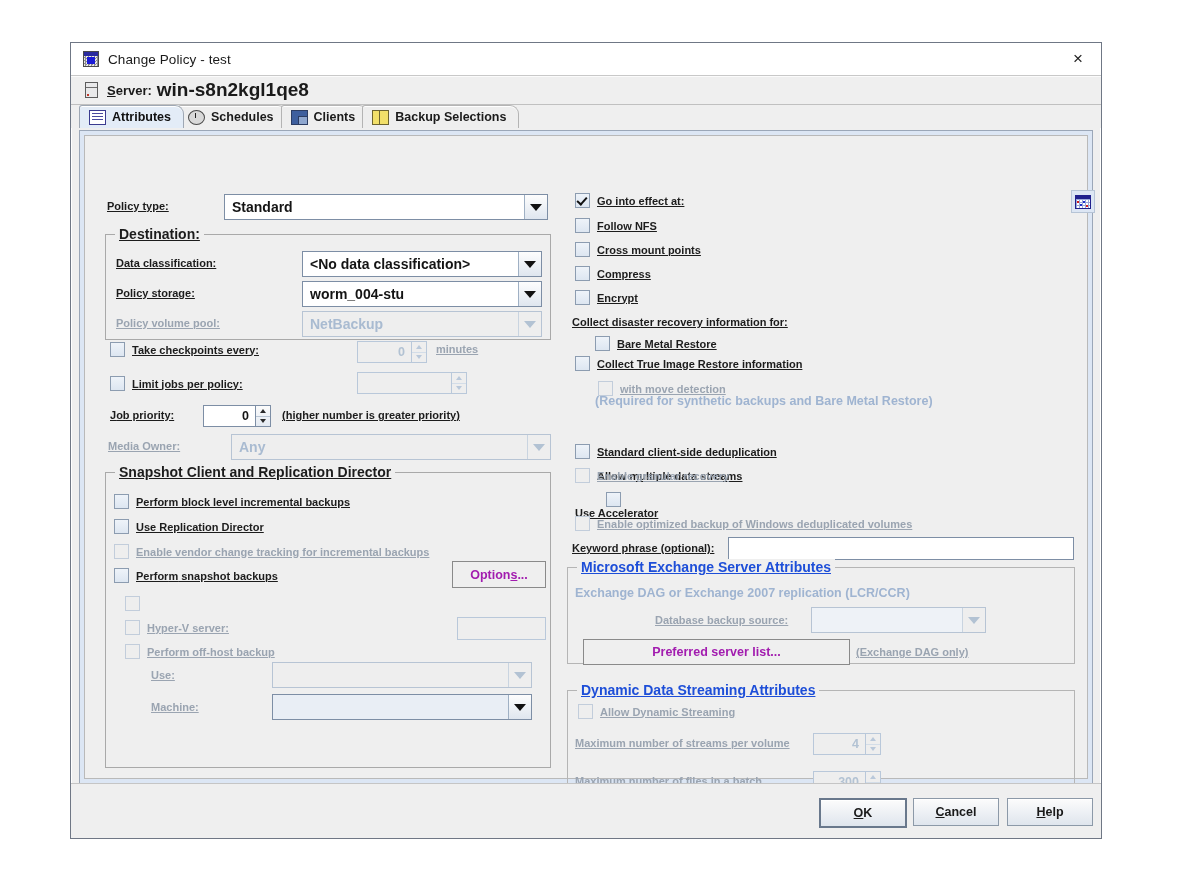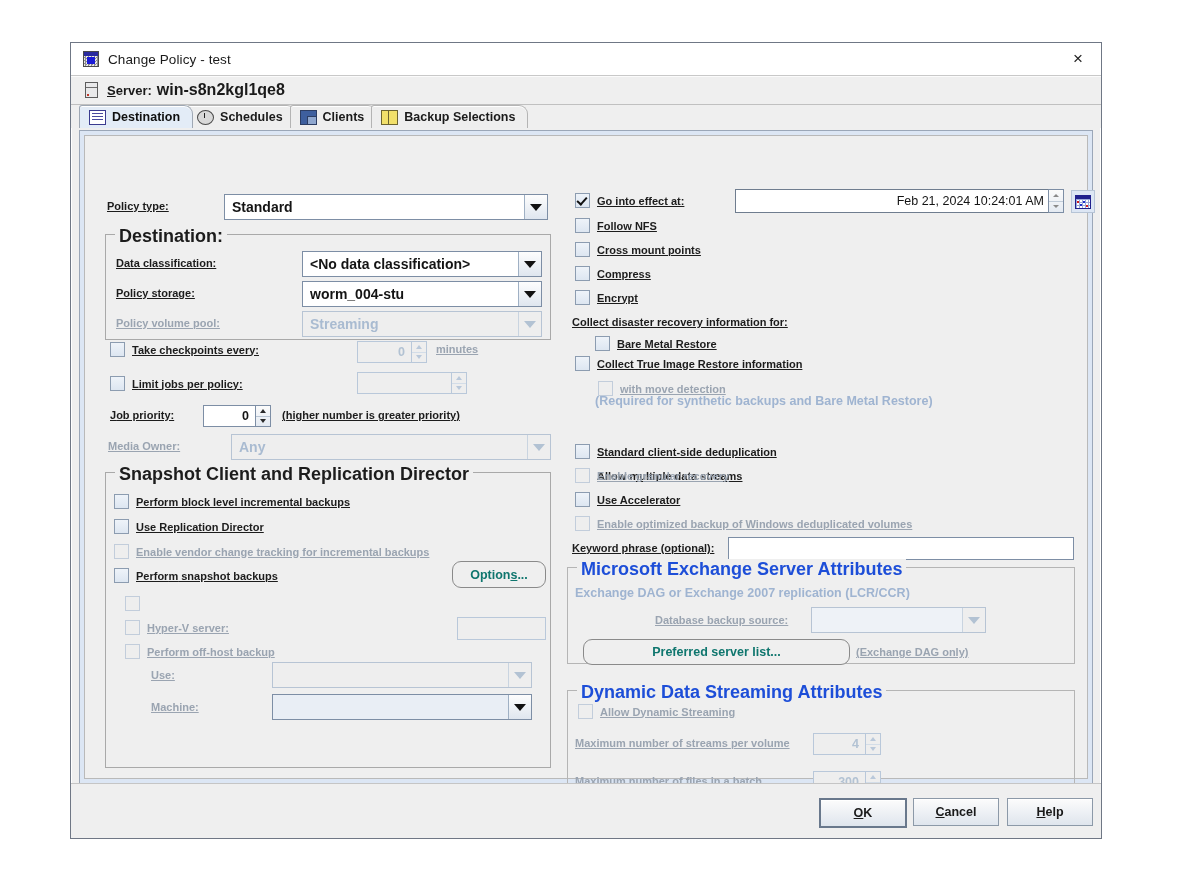--- a/index.html
+++ b/index.html
@@ -59,21 +59,21 @@
     background: #e9e9ea; border: 1px solid #5c5c5c;
   }
   .server-icon::before{
     content:""; position:absolute; left:0; right:0; top:4px; height:1px; background:#6d6d6d;
   }
   .server-icon::after{
     content:""; position:absolute; left:1px; bottom:1px; width:2px; height:2px; background:#c0392b;
   }
   .server-label { font-size:13px; font-weight:bold; color:#1a1a1a; }
   .server-label .u { text-decoration: underline; }
-  .server-name { font-size:16px; font-weight:bold; color:#1a1a1a; margin-left:5px;}
+  .server-name { font-size:19px; font-weight:bold; color:#1a1a1a; margin-left:5px;}
 
   
   .tabstrip {
     position: relative; height: 23px; background: #efefef;
     padding-left: 8px; display: flex; align-items: flex-end;
   }
   .tab {
     position: relative; height: 22px; display: flex; align-items: center;
     padding: 0 12px 0 9px; margin-right: -6px;
     font-size: 12.5px; font-weight: bold; color: #1a1a1a;
@@ -178,21 +178,21 @@
     position:absolute; left:3px; top:1px; width:4px; height:8px;
     border:solid #111; border-width:0 2px 2px 0; transform: rotate(42deg);
   }
   .cb.dis { background:#eeeeee; border-color:#c2cddb; }
   .cbrow.dis .lbl { color:#9aa4b1; }
 
   
   .group { position:absolute; border:1px solid #a9a9a9; background: transparent; }
   .group > .gtitle {
     position:absolute; top:-9px; left:9px; padding:0 4px; background:#efefef;
-    font-size:18px; font-weight:bold; color:#1c1c1c; white-space:nowrap;
+    font-size:14px; font-weight:bold; color:#1c1c1c; white-space:nowrap;text-decoration:underline;
   }
   .group > .gtitle.dis { color:#1d4ed8; }
 
   
   .spin { position:absolute; display:flex; height:22px; }
   .spin .sbox {
     flex:1; background:#ffffff; border:1px solid #7d8ea5; border-right:none;
     display:flex; align-items:center; justify-content:flex-end;
     padding-right:6px; font-size:12.5px; font-weight:bold; color:#141414;
   }
@@ -249,21 +249,21 @@
   
   .btn {
     position:absolute;
     background: linear-gradient(#fcfcfc,#dfe5ed);
     border:1px solid #8c99a8;
     display:flex;align-items:center;justify-content:center;
     font-size:12.5px;font-weight:bold;color:#1a1a1a;
     box-shadow: inset 0 1px 0 #ffffff;
   }
   .btn.flat { background:#efefef; border:1px solid #8a8a8a; box-shadow:none; }
-  .btn.dis { color:#0f766e; border-color:#8a8a8a; background:#efefef; box-shadow:none;border-radius:9px;}
+  .btn.dis { color:#a21caf; border-color:#8a8a8a; background:#efefef; box-shadow:none;}
   .btn.default { border:2px solid #69788c; }
 
   
   .footer {
     position:absolute; left:0; right:0; bottom:0; height:54px;
     background:#efefef; border-top:1px solid #c5c5c5;
   }
   .smalltext { font-size:12.5px; color:#9fb4d1; font-weight:bold; position:absolute; white-space:nowrap;}
 </style>
 </head>
@@ -281,21 +281,21 @@
 
     <div class="serverbar">
       <span class="server-icon"></span>
       <span class="server-label"><span class="u">S</span>erver:</span>
       <span class="server-name">win-s8n2kgl1qe8</span>
     </div>
 
     <div class="tabstrip">
       <div class="tab active">
         <span class="tabicon ic-attributes"></span>
-        <span class="tab-label">Destination</span>
+        <span class="tab-label">Attributes</span>
       </div>
       <div class="tab">
         <span class="tabicon ic-schedules"></span>
         <span class="tab-label">Schedules</span>
       </div>
       <div class="tab">
         <span class="tabicon ic-clients"></span>
         <span class="tab-label">Clients</span>
       </div>
       <div class="tab">
@@ -327,21 +327,21 @@
         </div>
         <div class="lbl" style="position:absolute;left:31px;top:151px;">Policy stora<span class="u">g</span>e:</div>
         <div class="combo" style="left:217px;top:145px;width:238px;">
           <span class="cval">worm_004-stu</span>
           <span class="carrow">
               <i></i>
             </span>
         </div>
         <div class="lbl dis" style="position:absolute;left:31px;top:181px;">Policy <span class="u">v</span>olume pool:</div>
         <div class="combo disabled" style="left:217px;top:175px;width:238px;">
-          <span class="cval">Streaming</span>
+          <span class="cval">NetBackup</span>
           <span class="carrow">
               <i></i>
             </span>
         </div>
 
         <div class="cbrow dis" style="left:25px;top:206px;">
           <span class="cb"></span>
           <span class="lbl dis" style="color:#1c1c1c;">Take checkpoints every:</span>
         </div>
         <div class="spin disabled" style="left:272px;top:205px;width:70px;">
@@ -444,31 +444,20 @@
         <div class="combo" style="left:187px;top:558px;width:258px;background:#e9eef5;border-color:#7d8ea5;">
           <span class="cval"></span>
           <span class="carrow">
               <i></i>
             </span>
         </div>
 
         <div class="cbrow" style="left:490px;top:57px;">
           <span class="cb checked"></span>
           <span class="lbl">Go into <span class="u">e</span>ffect at:</span>
-        </div>
-        <div class="datefield" style="left:650px;top:53px;width:329px;">
-          <span class="dbox">Feb 21, 2024 10:24:01 AM</span>
-          <span class="dbtns">
-              <div class="up">
-                <i></i>
-              </div>
-              <div class="dn">
-                <i></i>
-              </div>
-            </span>
         </div>
         <div class="calbtn" style="left:986px;top:54px;">
           <span class="calglyph">
             <span class="caldot" style="left:1px;top:5px;background:#d02020;"></span>
             <span class="caldot" style="left:7px;top:5px;background:#2030c8;"></span>
             <span class="caldot" style="left:4px;top:8px;background:#2030c8;"></span>
             <span class="caldot" style="left:10px;top:9px;background:#d02020;"></span>
           </span>
         </div>
 
@@ -508,21 +497,21 @@
           <span class="lbl">Allow multiple data streams</span>
         </div>
         <div class="cbrow" style="left:490px;top:308px;">
           <span class="cb"></span>
           <span class="lbl">Standard client-side deduplication</span>
         </div>
         <div class="cbrow dis" style="left:490px;top:332px;">
           <span class="cb dis"></span>
           <span class="lbl dis">Enable granular recovery</span>
         </div>
-        <div class="cbrow" style="left:490px;top:356px;">
+        <div class="cbrow" style="left:490px;top:356px;flex-direction:column;">
           <span class="cb"></span>
           <span class="lbl">Use Accelerator</span>
         </div>
         <div class="cbrow dis" style="left:490px;top:380px;">
           <span class="cb dis"></span>
           <span class="lbl dis">Enable optimized backup of <span class="u">W</span>indows deduplicated volumes</span>
         </div>
 
         <div class="lbl" style="position:absolute;left:487px;top:406px;">Keyword phrase (optional):</div>
         <div class="tfield" style="left:643px;top:401px;width:344px;height:21px;"></div>

